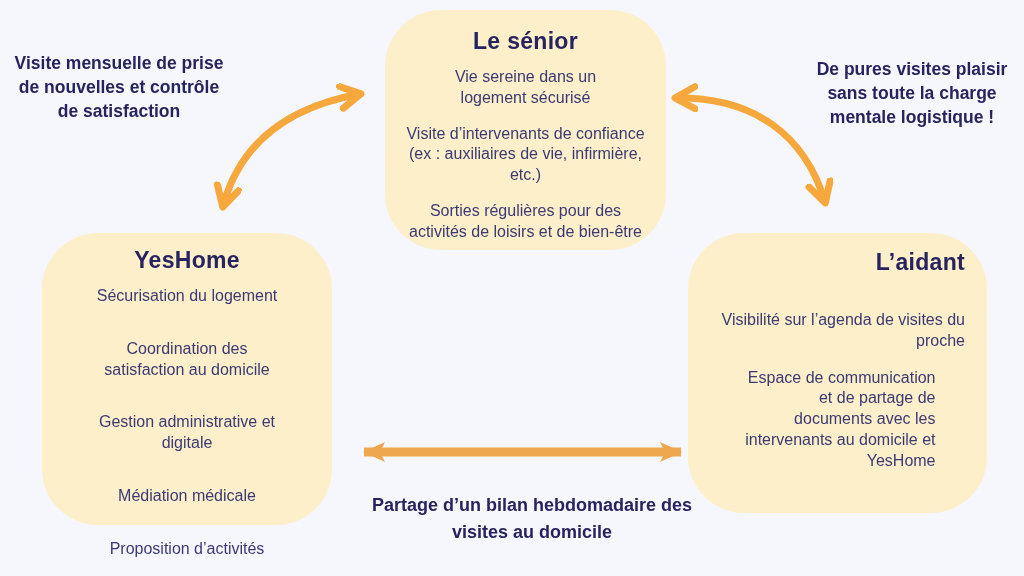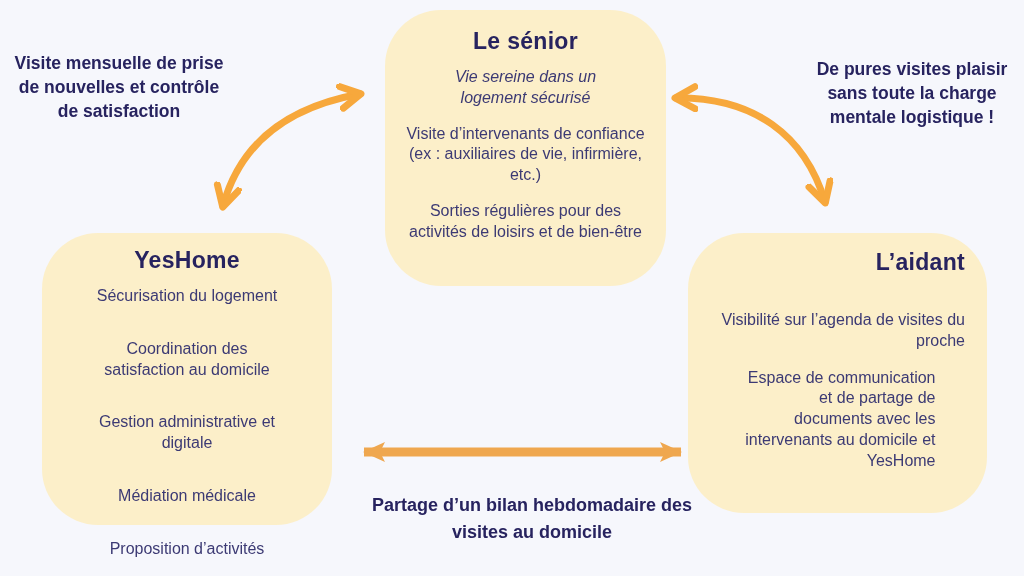--- a/index.html
+++ b/index.html
@@ -19,22 +19,22 @@
     background:var(--box-fill,#FCEFC9);
     border-radius:56px; text-align:center;
   }
   .box h2 {
     margin:0; font-size:23px; font-weight:bold; letter-spacing:.3px;
     color:var(--title-text,#27235F);
   }
   .box .items { display:flex; flex-direction:column; gap:15px; margin-top:12px; }
   .box p { margin:0 auto; font-size:16px; line-height:1.3; }
 
-  .box-senior  { left:385px; top:10px;  width:281px; height:276px; padding:18px 20px 18px; }
-  .box-senior .p-narrow { max-width:175px;font-style:italic; }
+  .box-senior  { left:385px; top:10px;  width:281px; height:240px; padding:18px 20px 18px; }
+  .box-senior .p-narrow { max-width:175px; }
   .box-yeshome { left:42px;  top:233px; width:290px; height:292px; padding:14px 26px 0; }
   .box-yeshome .items { gap:32px; }
   .box-yeshome p { max-width:200px; }
   .box-aidant  { left:688px; top:233px; width:299px; height:280px; padding:16px 22px 0;text-align:right; }
   .box-aidant .items { margin-top:34px; gap:16px; }
   .box-aidant .p-comm { max-width:196px; }
 
   .side-label {
     position:absolute; text-align:center; font-weight:bold;
     font-size:17.5px; line-height:1.36;

